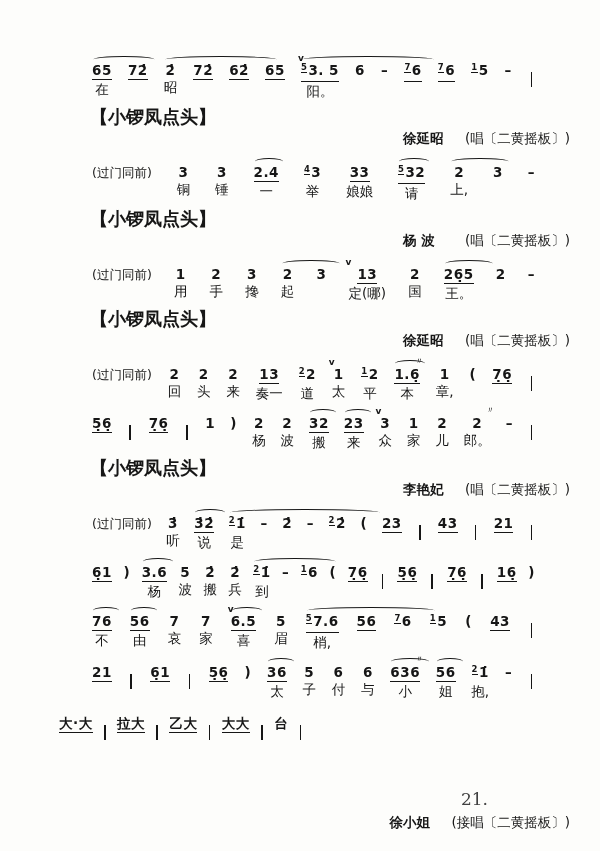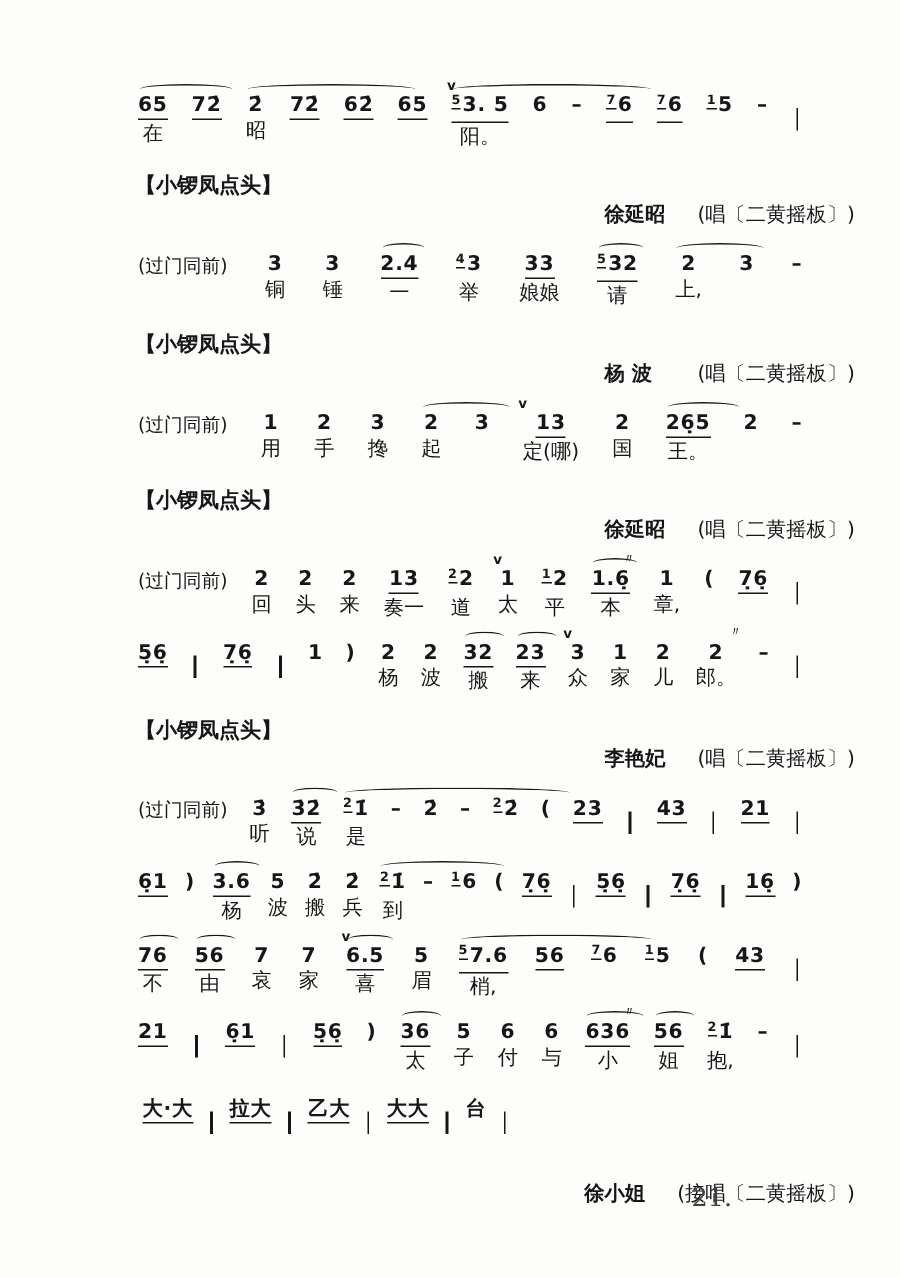--- a/index.html
+++ b/index.html
@@ -2,30 +2,30 @@
 <html><head>
 <meta charset="utf-8">
 <style>
   html,body{margin:0;padding:0;background:#ffffff;}
   .page{
     position:relative;width:600px;height:851px;overflow:hidden;box-sizing:border-box;
     background:#fdfdfb;color:#161616;
     font-family:"DejaVu Sans",sans-serif;
     padding:46px 30px 0 30px;
   }
-  .tag{font-weight:700;font-size:14px;margin:16px 0 1px 60px;white-space:pre;}
+  .tag{font-weight:700;font-size:18px;margin:6px 0 1px 60px;white-space:pre;}
   .speaker{display:flex;font-size:13.5px;margin:0 0 2px 0;white-space:pre;justify-content:flex-end;}
   .speaker .nm{font-weight:700;width:62px;flex:0 0 62px;}
-  .speaker.gap{margin-top:21px;}
+  .speaker.gap{margin-top:64px;}
   .mline{
     display:flex;justify-content:space-between;align-items:flex-start;
     margin:8px 0 4px 62px;width:443px;
   }
   .mline.tight{margin-top:6px;}
-  .mline.perc{width:245px;margin-left:65px;text-align:center;}
+  .mline.perc{width:245px;margin-left:29px;text-align:center;}
   .tok{position:relative;display:flex;flex-direction:column;align-items:center;padding-top:9px;min-width:7px;}
   .labcell{align-items:flex-end;}
   .lab{font-size:12.5px;white-space:pre;line-height:15px;}
   .num{font-weight:700;font-size:13.5px;line-height:15px;white-space:pre;letter-spacing:0.5px;}
   .num.u{border-bottom:1.6px solid #161616;padding-bottom:1px;}
   .lyr{font-size:13.5px;line-height:16px;min-height:16px;margin-top:1px;white-space:pre;}
   .g{font-size:8.5px;position:relative;top:-5px;margin-right:1px;font-weight:700;border-bottom:1px solid #161616;}
   .arc{position:absolute;top:2px;left:1px;height:6px;border-top:1.6px solid #161616;border-radius:50% 50% 0 0;pointer-events:none;}
   .vmark{position:absolute;top:0;left:-3px;font-size:9px;font-weight:700;line-height:9px;}
   .mk{position:absolute;top:-1px;right:-4px;font-size:9px;line-height:9px;}

